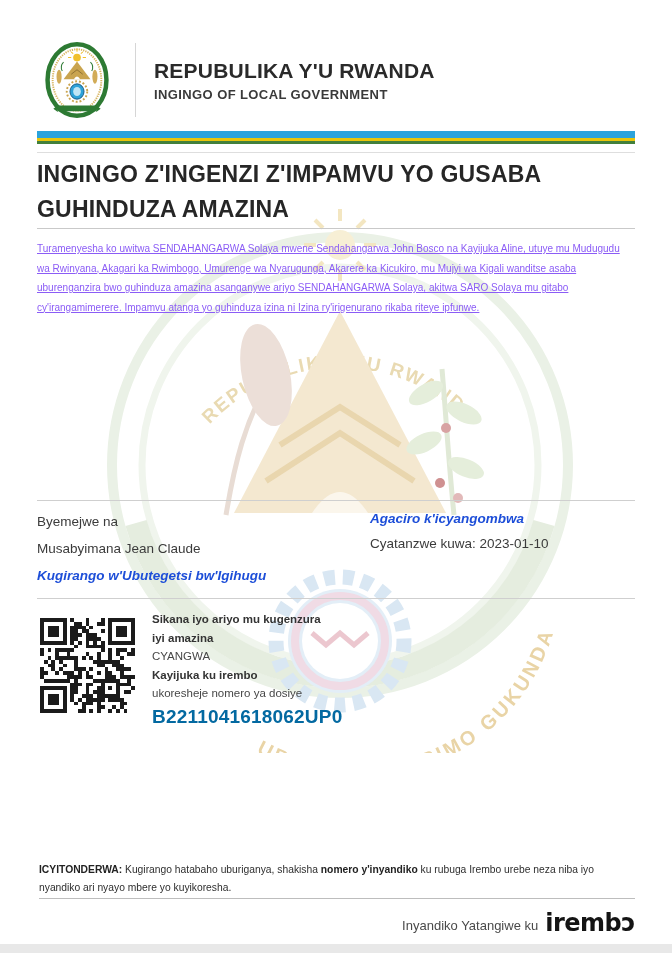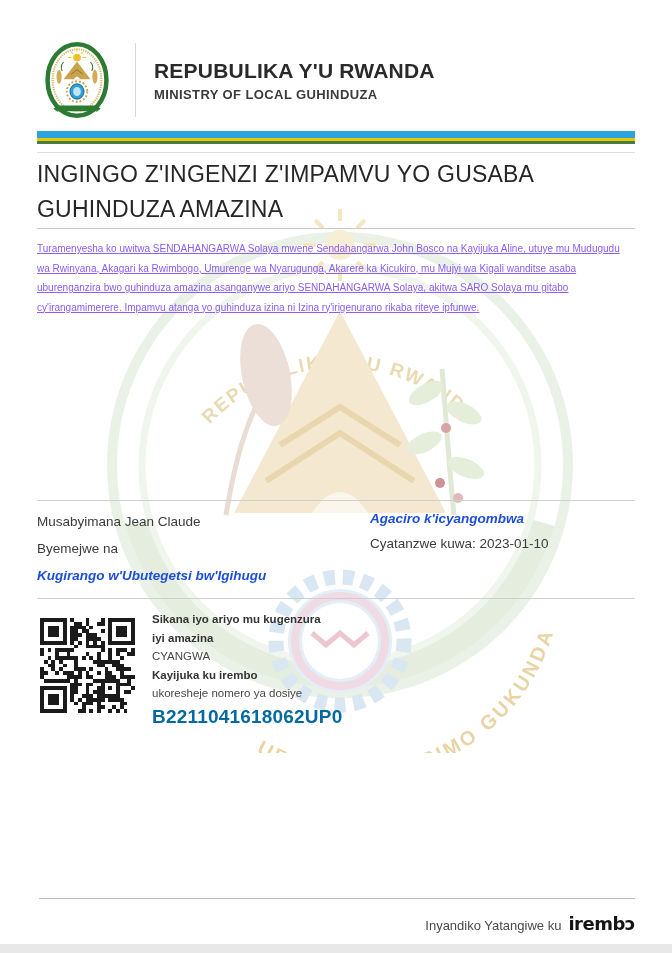--- a/index.html
+++ b/index.html
@@ -26,21 +26,21 @@
   .f-yellow { height:3px; background:#E9C50B; }
   .f-green  { height:3px; background:#42803C; }
 
   .rule { position:absolute; left:37px; width:598px; height:1px; background:#d2d2d2; }
   .rule1 { top:152px; background:#dedede; }
   .rule2 { top:228px; background:#c9c9c9; }
   .rule3 { top:898px; left:39px; width:596px; background:#bdbdbd; }
 
   .title {
     position:absolute; top:157px; left:37px; width:600px;
-    font-size:23px; line-height:35px; font-weight:400; color:#262626; letter-spacing:0.2px;
+    font-size:23px; line-height:35px; font-weight:700; color:#262626; letter-spacing:0.2px;
   }
   .bodytext {
     position:absolute; top:239px; left:37px; width:598px;
     font-size:10px; line-height:19.5px; color:#8b5cf6;text-decoration:underline;
   }
 
   
   .sig { position:absolute; top:500px; left:37px; width:598px; height:99px;
          border-top:1px solid #cfcfcf; border-bottom:1px solid #cfcfcf; }
   .sig-left  { position:absolute; left:0;   top:13px; }
@@ -57,21 +57,21 @@
   .q.b { font-weight:700; color:#333333; }
   .docnum { font-size:19px; font-weight:700; color:#0369a1; margin-top:3px; letter-spacing:0.2px; }
 
   
   .notice { position:absolute; top:861px; left:39px; width:596px;
             font-size:10.3px; line-height:17.5px; color:#2e2e2e; }
   .notice strong { font-weight:700; color:#222222; }
   .issued { position:absolute; top:904px; left:37px; width:598px; height:36px;
             display:flex; justify-content:flex-end; align-items:center; gap:7px; }
   .issued-label { font-size:13px; color:#4a4a4a; padding-top:6px; }
-  .brand { font-family:"DejaVu Sans",sans-serif; font-size:18px; font-weight:700;
+  .brand { font-family:"DejaVu Sans",sans-serif; font-size:24px; font-weight:700;
            color:#141414; letter-spacing:-0.5px; padding-top:2px; }
   .bottom-strip { position:absolute; left:0; top:944px; width:672px; height:9px; background:#e8e8e8; }
 </style>
 </head>
 <body>
 
 <div class="page">
 
   <svg class="watermark" viewBox="0 0 524 560" aria-hidden="true">
     <defs>
@@ -131,40 +131,40 @@
       <path d="M27 48 q-4 -8 2 -14M73 48 q4 -8 -2 -14" stroke="#2d7a33" stroke-width="1.6" fill="none"></path>
       <circle cx="50" cy="80" r="16" fill="none" stroke="#caa44d" stroke-width="3" stroke-dasharray="3 3"></circle>
       <ellipse cx="50" cy="80" rx="11" ry="12" fill="#2ea2d8" stroke="#16557c" stroke-width="1.4"></ellipse>
       <ellipse cx="50" cy="80" rx="6" ry="7" fill="#bfe5f5"></ellipse>
       <path d="M20 102 h60 v9 h-60 z" fill="#2d7a33"></path>
       <path d="M20 102 l-7 5 7 5z M80 102 l7 5 -7 5z" fill="#2d7a33"></path>
     </svg>
     <div class="hdr-div"></div>
     <div class="hdr-text">
       <div class="republic">REPUBULIKA Y'U RWANDA</div>
-      <div class="ministry">MINISTRY OF LOCAL GUHINDUZA</div>
+      <div class="ministry">INGINGO OF LOCAL GOVERNMENT</div>
     </div>
   </header>
 
   <div class="flag">
     <div class="f-blue"></div>
     <div class="f-yellow"></div>
     <div class="f-green"></div>
   </div>
   <div class="rule rule1"></div>
 
   <h1 class="title">INGINGO Z'INGENZI Z'IMPAMVU YO GUSABA GUHINDUZA AMAZINA</h1>
   <div class="rule rule2"></div>
 
   <p class="bodytext">Turamenyesha ko uwitwa SENDAHANGARWA Solaya mwene Sendahangarwa John Bosco na Kayijuka Aline, utuye mu Mudugudu wa Rwinyana, Akagari ka Rwimbogo, Umurenge wa Nyarugunga, Akarere ka Kicukiro, mu Mujyi wa Kigali wanditse asaba uburenganzira bwo guhinduza amazina asanganywe ariyo SENDAHANGARWA Solaya, akitwa SARO Solaya mu gitabo cy'irangamimerere. Impamvu atanga yo guhinduza izina ni Izina ry'irigenurano rikaba riteye ipfunwe.</p>
 
   <section class="sig">
     <div class="sig-left">
+      <div class="sig-line">Byemejwe na</div>
       <div class="sig-line">Musabyimana Jean Claude</div>
-      <div class="sig-line">Byemejwe na</div>
       <div class="sig-line bold">Kugirango w'Ubutegetsi bw'Igihugu</div>
     </div>
     <div class="sig-right">
       <div class="sig-line bold">Agaciro k'icyangombwa</div>
       <div class="sig-line">Cyatanzwe kuwa: 2023-01-10</div>
     </div>
   </section>
 
   <section class="qrsec">
     <svg id="qr" class="qr" viewBox="0 0 25 25" aria-hidden="true">
@@ -173,20 +173,21 @@
     <div class="qrtext">
       <div class="q b">Sikana iyo ariyo mu kugenzura</div>
       <div class="q b">iyi amazina</div>
       <div class="q">CYANGWA</div>
       <div class="q b">Kayijuka ku irembo</div>
       <div class="q">ukoresheje nomero ya dosiye</div>
       <div class="docnum">B2211041618062UP0</div>
     </div>
   </section>
 
+  <p class="notice"><strong>ICYITONDERWA:</strong><span> Kugirango hatabaho uburiganya, shakisha </span><strong>nomero y'inyandiko</strong><span> ku rubuga Irembo urebe neza niba iyo nyandiko ari nyayo mbere yo kuyikoresha.</span></p>
   <div class="rule rule3"></div>
   <div class="issued">
     <span class="issued-label">Inyandiko Yatangiwe ku</span>
     <span class="brand">irembɔ</span>
   </div>
 
   <div class="bottom-strip"></div>
 </div>
 
 </body></html>

